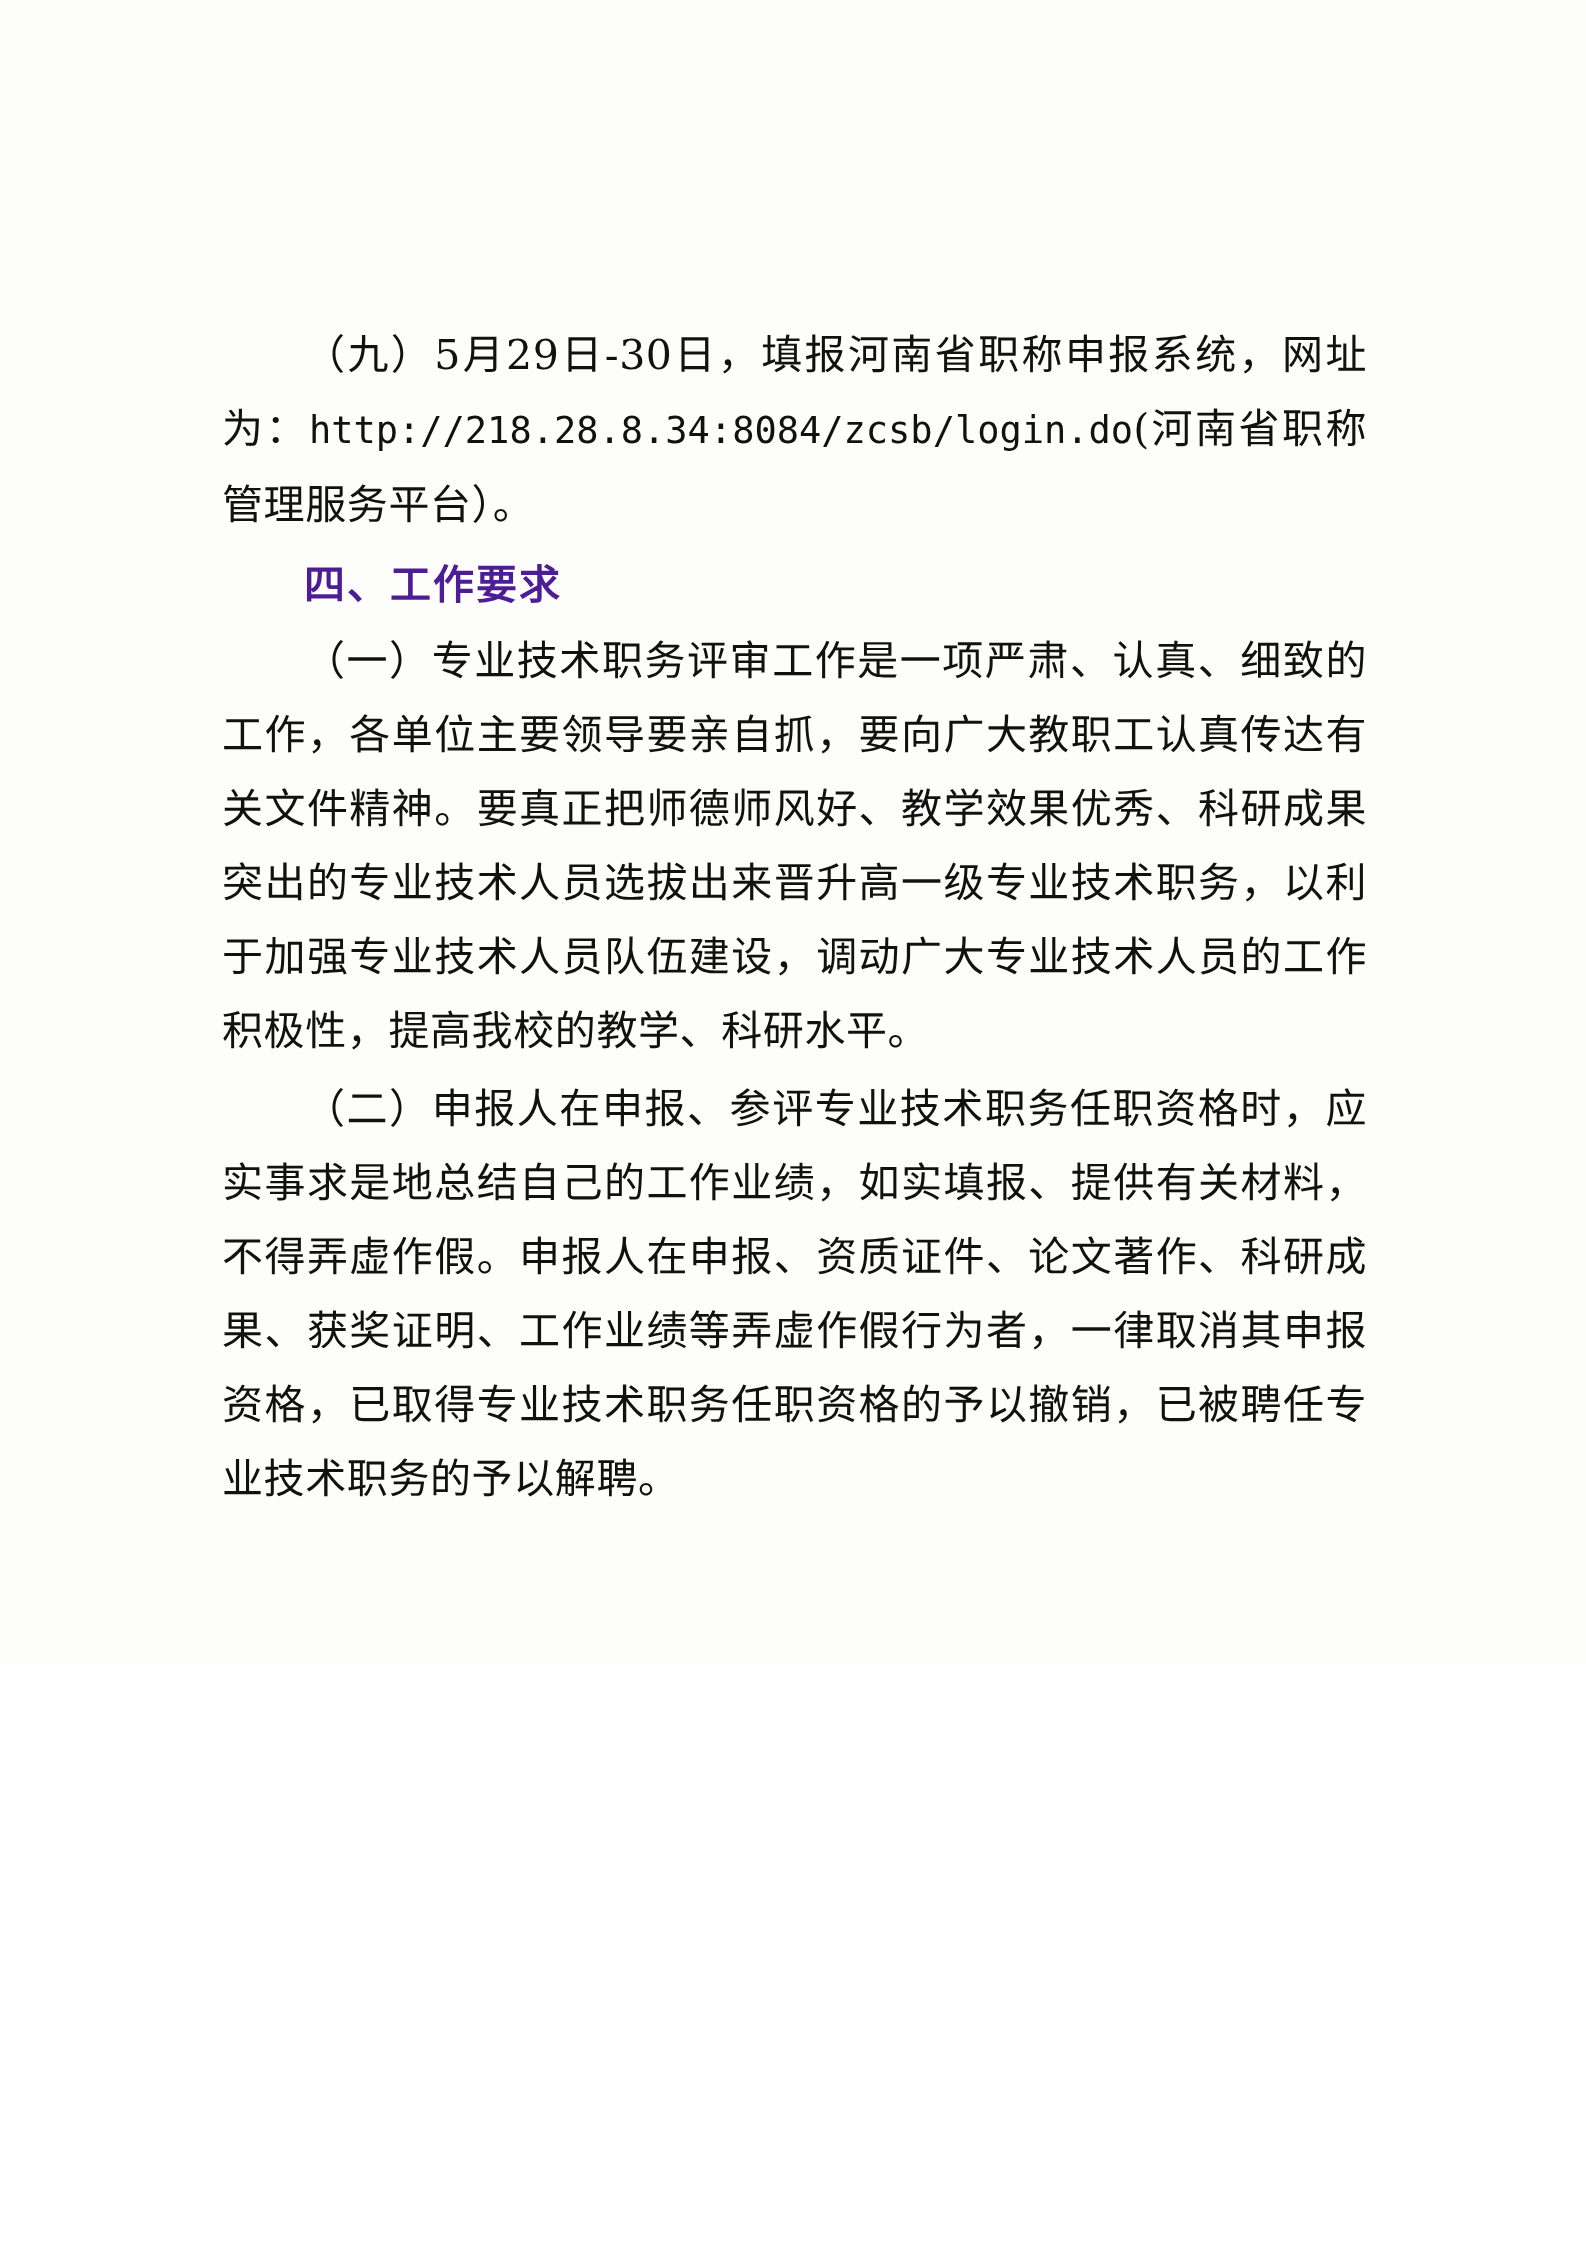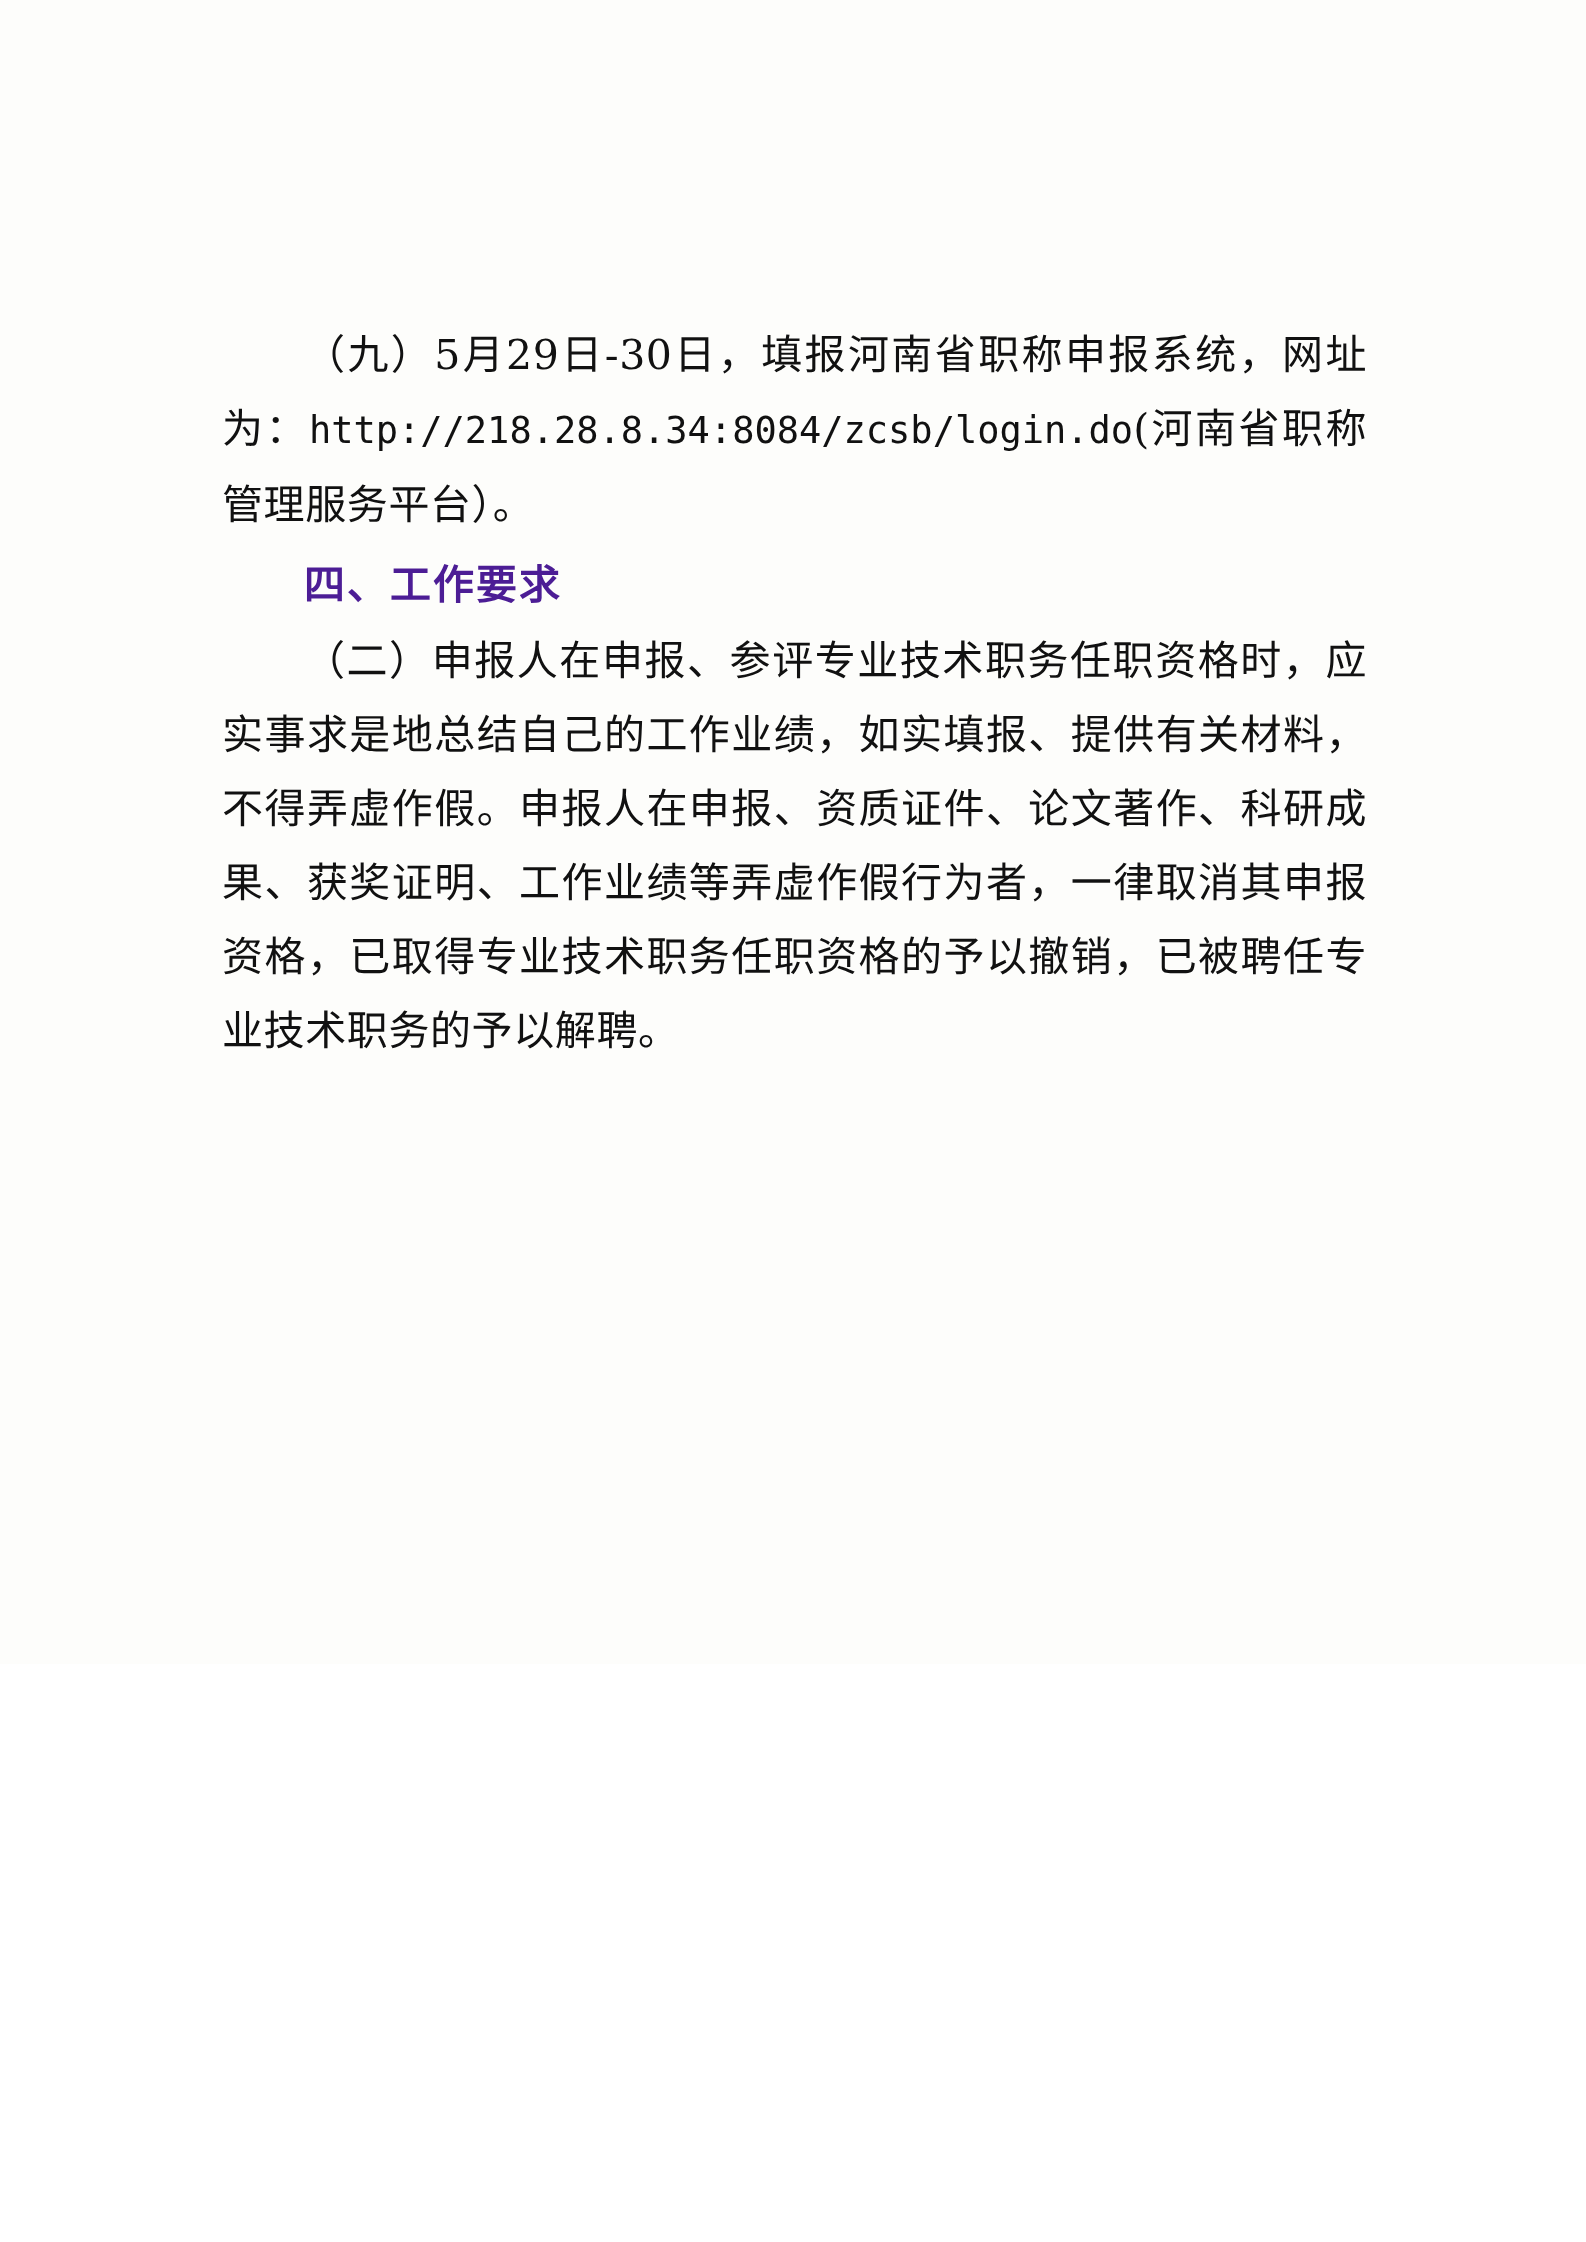--- a/index.html
+++ b/index.html
@@ -75,20 +75,21 @@
 <div class="page">
 
   <div class="content">
 
     <div class="para indent block">
       <span>（九）5月29日-30日，填报河南省职称申报系统，网址为：</span><span class="mono">http://218.28.8.34:8084/zcsb/login.do</span><span>(河南省职称管理服务平台）。</span>
     </div>
 
     <div class="heading">四、工作要求</div>
 
+    <div class="para indent block">（一）专业技术职务评审工作是一项严肃、认真、细致的工作，各单位主要领导要亲自抓，要向广大教职工认真传达有关文件精神。要真正把师德师风好、教学效果优秀、科研成果突出的专业技术人员选拔出来晋升高一级专业技术职务，以利于加强专业技术人员队伍建设，调动广大专业技术人员的工作积极性，提高我校的教学、科研水平。</div>
 
     <div class="para indent block">（二）申报人在申报、参评专业技术职务任职资格时，应实事求是地总结自己的工作业绩，如实填报、提供有关材料，不得弄虚作假。申报人在申报、资质证件、论文著作、科研成果、获奖证明、工作业绩等弄虚作假行为者，一律取消其申报资格，已取得专业技术职务任职资格的予以撤销，已被聘任专业技术职务的予以解聘。</div>
 
 
   </div>
 
   <div class="footer">- 6 -</div>
 
 </div>
 

